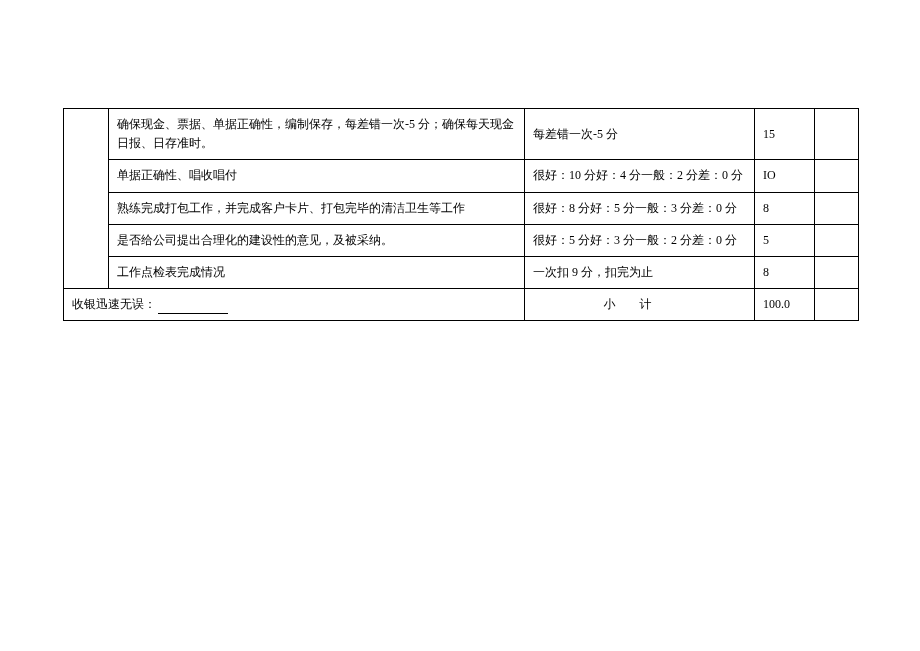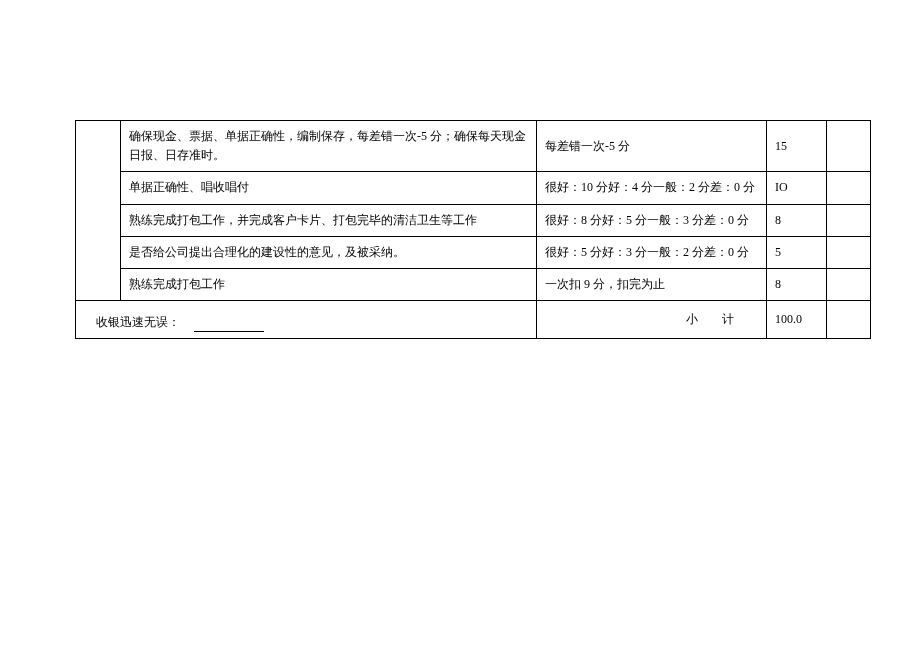--- a/index.html
+++ b/index.html
@@ -1,18 +1,18 @@
 <!DOCTYPE html>
 <html><head>
   <meta charset="utf-8">
   <style>
     * {
       box-sizing: border-box;
       margin: 0;
-      padding: 12px;
+      padding: 0;
     }
     body {
       background: #ffffff;
       font-family: "SimSun", "宋体", serif;
       font-size: 12px;
       color: #000;
       width: 920px;
       height: 651px;
       padding-top: 108px;
       padding-left: 63px;
@@ -37,21 +37,21 @@
     .col-criteria {
       width: 230px;
     }
     .col-score {
       width: 60px;
     }
     .col-empty {
       width: 44px;
     }
     .subtotal-label {
-      text-align: right;
+      text-align: center;
       letter-spacing: 2em;
     }
     .signature-cell {
       padding-left: 8px;
     }
     .underline {
       display: inline-block;
       border-bottom: 1px solid #000;
       width: 70px;
       height: 12px;
@@ -90,21 +90,21 @@
       <td class="col-score">8</td>
       <td></td>
     </tr>
     <tr>
       <td>是否给公司提出合理化的建设性的意见，及被采纳。</td>
       <td>很好：5 分好：3 分一般：2 分差：0 分</td>
       <td class="col-score">5</td>
       <td></td>
     </tr>
     <tr>
-      <td>熟练完成打包工作</td>
+      <td>工作点检表完成情况</td>
       <td>一次扣 9 分，扣完为止</td>
       <td class="col-score">8</td>
       <td></td>
     </tr>
     <tr>
       <td colspan="2" class="signature-cell">
         <span>收银迅速无误：</span><span class="underline"></span>
       </td>
       <td class="subtotal-label">小计</td>
       <td class="col-score">100.0</td>

